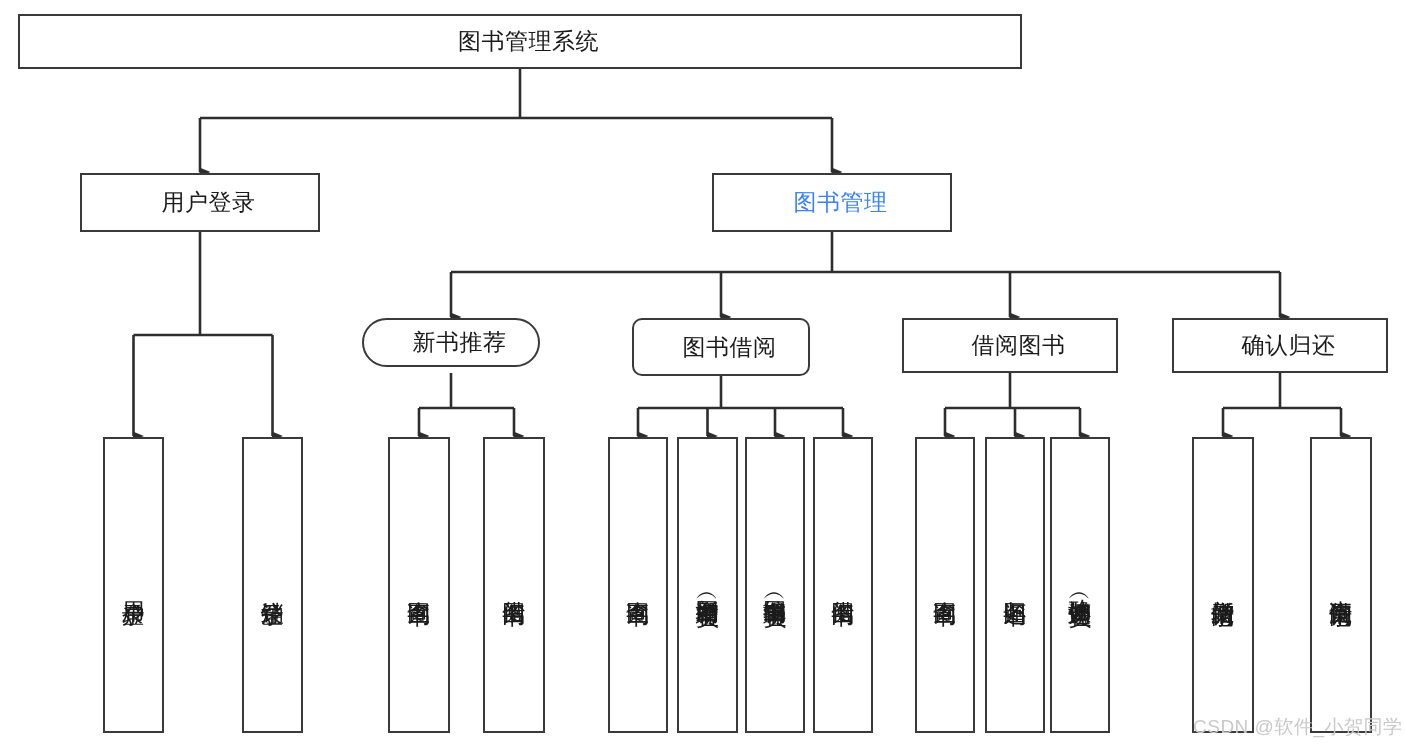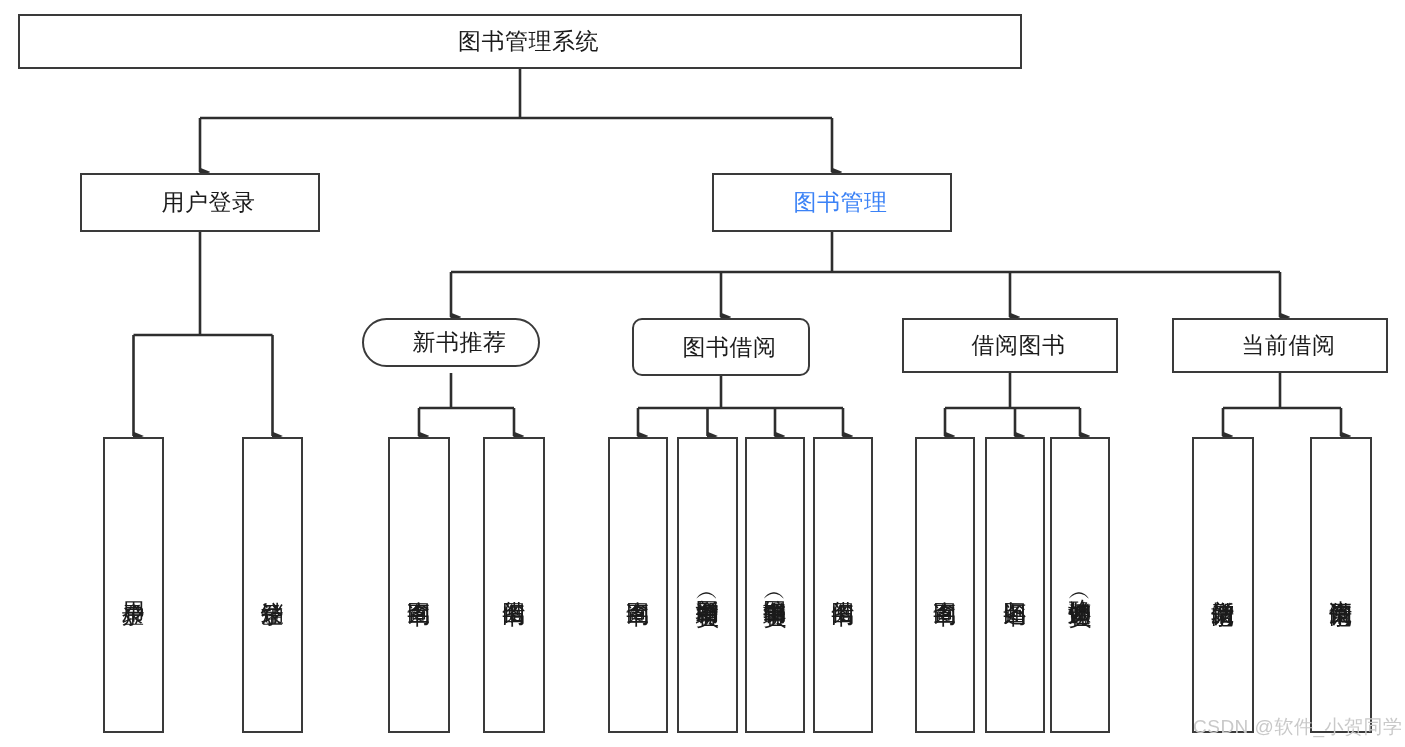--- a/index.html
+++ b/index.html
@@ -121,21 +121,21 @@
       <div class="node horiz" style="left: 362px; top: 318px; width: 178px; height: 49px; border-color: rgb(58, 58, 58); background: rgb(255, 255, 255); color: rgb(27, 27, 27); border-radius: 26px;">
         <span class="label">新书推荐</span>
       </div>
       <div class="node horiz" style="left: 632px; top: 318px; width: 178px; height: 58px; border-color: rgb(58, 58, 58); background: rgb(255, 255, 255); color: rgb(27, 27, 27); border-radius: 10px;">
         <span class="label">图书借阅</span>
       </div>
       <div class="node horiz" style="left: 902px; top: 318px; width: 216px; height: 55px; border-color: rgb(58, 58, 58); background: rgb(255, 255, 255); color: rgb(27, 27, 27);">
         <span class="label">借阅图书</span>
       </div>
       <div class="node horiz" style="left: 1172px; top: 318px; width: 216px; height: 55px; border-color: rgb(58, 58, 58); background: rgb(255, 255, 255); color: rgb(27, 27, 27);">
-        <span class="label">当前借阅</span>
+        <span class="label">确认归还</span>
       </div>
       <div class="node vert" style="left: 103px; top: 437px; width: 61px; height: 296px; border-color: rgb(58, 58, 58); background: rgb(255, 255, 255); color: rgb(27, 27, 27);">
         <span class="label">用户登录</span>
       </div>
       <div class="node vert" style="left: 242px; top: 437px; width: 61px; height: 296px; border-color: rgb(58, 58, 58); background: rgb(255, 255, 255); color: rgb(27, 27, 27);">
         <span class="label">注销登录</span>
       </div>
       <div class="node vert" style="left: 388px; top: 437px; width: 62px; height: 296px; border-color: rgb(58, 58, 58); background: rgb(255, 255, 255); color: rgb(27, 27, 27);">
         <span class="label">查询图书</span>
       </div>

